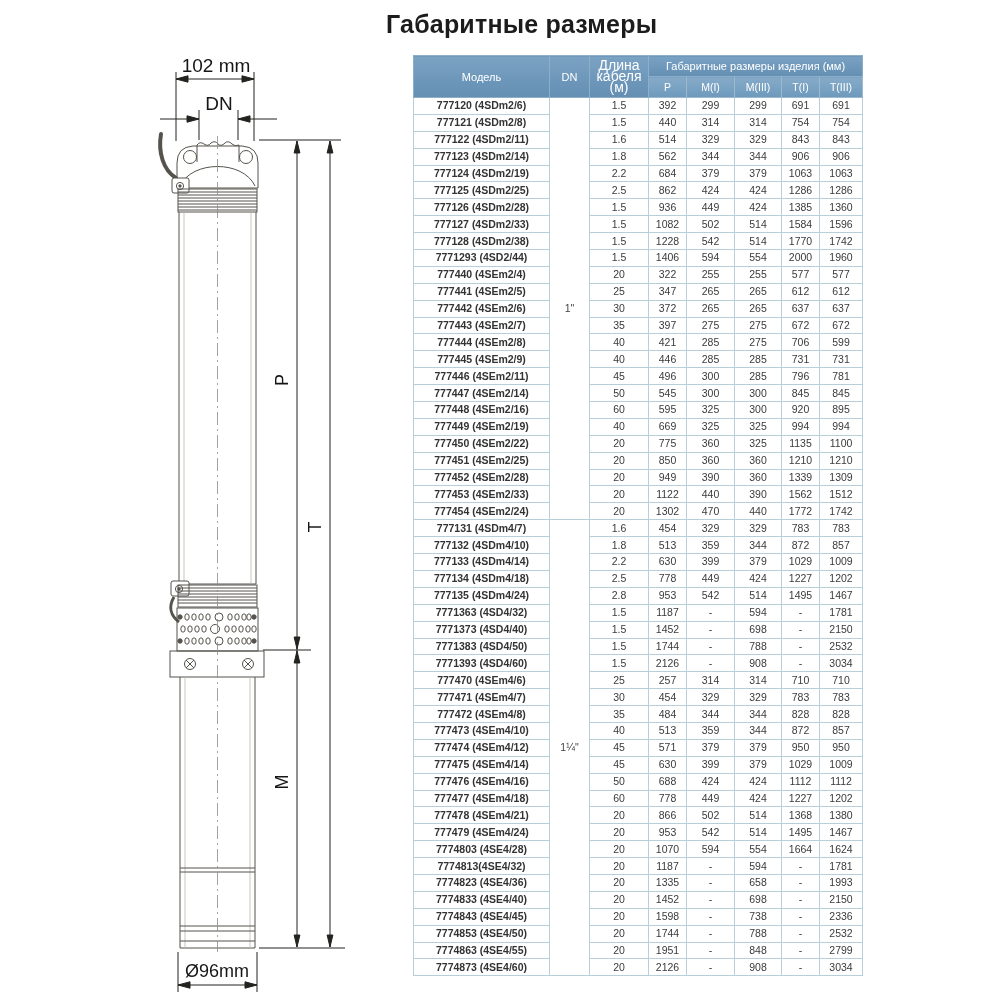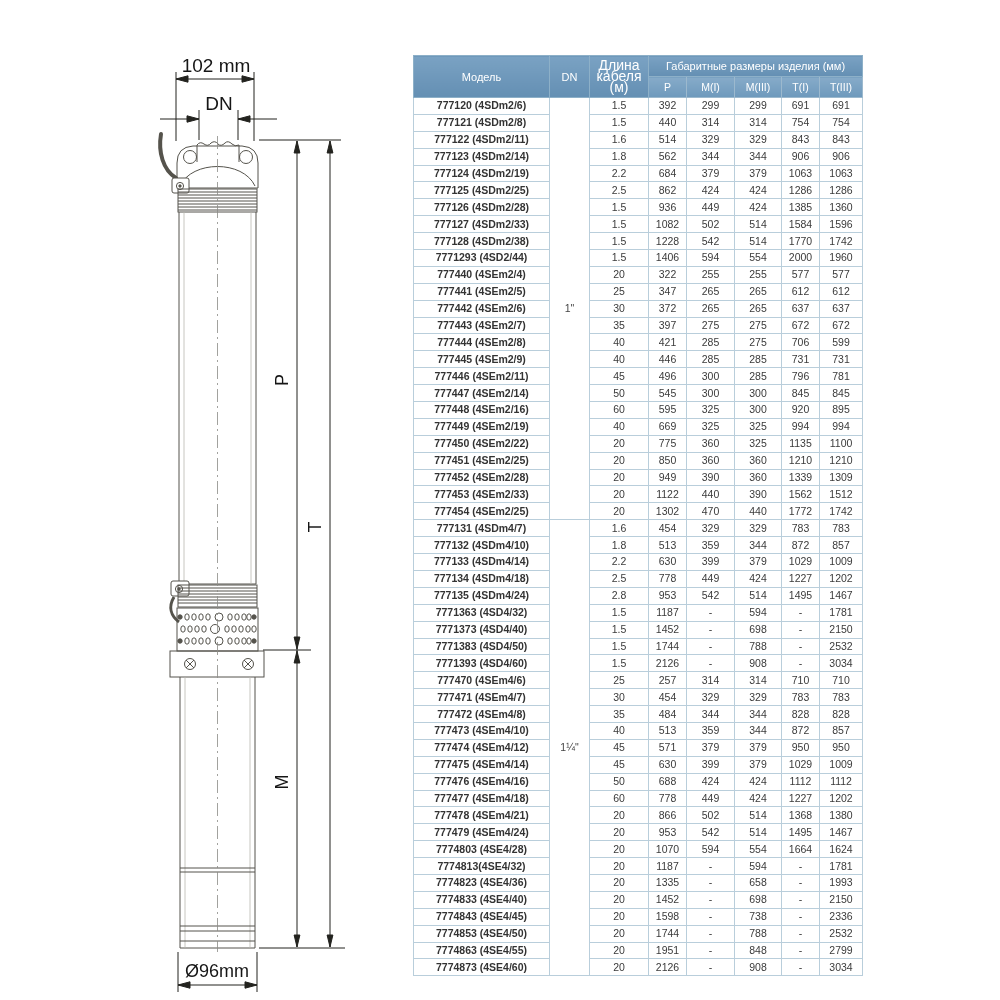--- a/index.html
+++ b/index.html
@@ -20,20 +20,21 @@
   .dims-table td{border:1px solid #b9cedb;font-size:10.5px;color:#3a3a3a;text-align:center;
        height:15.9px;line-height:15px;padding:0;white-space:nowrap;overflow:hidden;}
   .dims-table td.model{color:#333;font-weight:bold;}
   .dims-table td.dn{color:#444;vertical-align:middle;}
 </style>
 </head>
 <body>
 
 <div class="page">
 
+  <h1 class="title">Габаритные размеры</h1>
 
   <svg width="230" height="950" viewBox="130 50 230 950">
     <g stroke="#55534c" stroke-width="1" fill="none">
 
       <path d="M197,162 L197,145 Q200,141 204,144 Q208,147 211,143 Q215,140 218,144 Q221,147 225,143 Q228,140 232,144 Q235,147 239,145 L239,162"></path>
 
       <path d="M177,188 L177,163 Q177,147 193,146 L242,146 Q258,147 258,163 L258,188 Z"></path>
       <path d="M180,186 C192,160 243,160 255,186"></path>
       <circle cx="190" cy="157" r="6.5"></circle>
       <circle cx="246" cy="157" r="6.5"></circle>
@@ -379,21 +380,21 @@
         <tr>
           <td class="model">777453 (4SEm2/33)</td>
           <td>20</td>
           <td>1122</td>
           <td>440</td>
           <td>390</td>
           <td>1562</td>
           <td>1512</td>
         </tr>
         <tr>
-          <td class="model">777454 (4SEm2/25)</td>
+          <td class="model">777454 (4SEm2/24)</td>
           <td>20</td>
           <td>1302</td>
           <td>470</td>
           <td>440</td>
           <td>1772</td>
           <td>1742</td>
         </tr>
         <tr>
           <td class="model">777131 (4SDm4/7)</td>
           <td class="dn" rowspan="27">1¼"</td>

